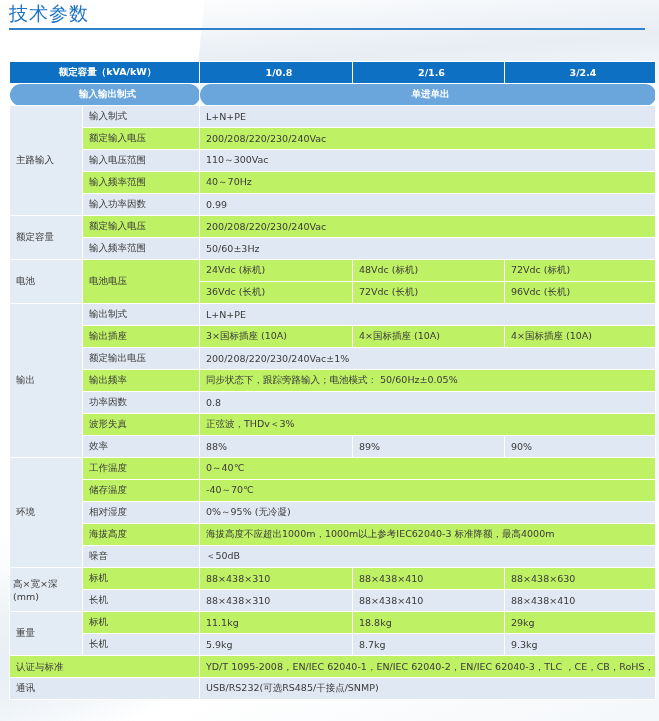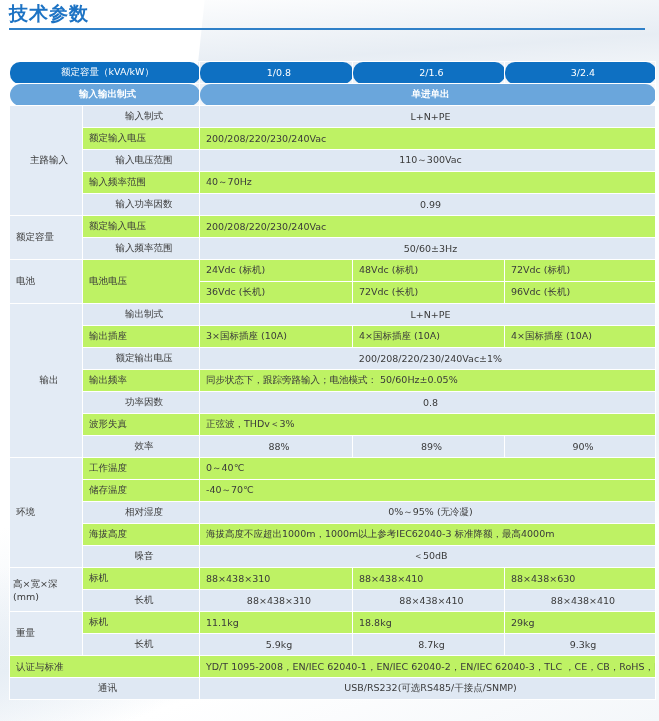--- a/index.html
+++ b/index.html
@@ -13,41 +13,41 @@
     position: absolute; left: 200px; top: -40px; width: 600px; height: 200px;
     background: linear-gradient(170deg, rgba(255,255,255,0) 20%, rgba(215,225,236,0.6) 45%, rgba(255,255,255,0) 70%);
     transform: rotate(6deg);
   }
   .bg-swoosh2 {
     position: absolute; left: -100px; top: 560px; width: 300px; height: 200px;
     background: radial-gradient(ellipse at left, rgba(220,230,240,0.6), rgba(255,255,255,0) 70%);
   }
   .title {
     position: absolute; left: 9px; top: 1px;
-    font-size: 19px; font-weight: bold; color: #1d73c4; letter-spacing: 1px;
+    font-size: 19px; font-weight: normal; color: #1d73c4; letter-spacing: 1px;
   }
   .title-rule {
     position: absolute; left: 9px; top: 28px; width: 636px; height: 2px; background: #2f80c8;
   }
   table.spec {
     position: absolute; left: 9px; top: 61px; width: 646px;
     border-collapse: collapse; table-layout: fixed;
     font-size: 9.5px;
   }
   table.spec td, table.spec th {
     border: 1px solid #ffffff; padding: 0 0 0 6px; height: 21px;
     white-space: nowrap; overflow: hidden;
   }
   th.h-main {
-    background: #0e70c2; color: #ffffff; font-weight: normal; text-align: center; padding: 0; border-radius: 10px;
+    background: #0e70c2; color: #ffffff; font-weight: bold; text-align: center; padding: 0;
   }
   th.h-sub {
     background: #6aa6dc; color: #ffffff; font-weight: bold; text-align: center; padding: 0; border-radius: 11px;
   }
-  tr.odd td { background: #dfe8f3; text-align: center; }
+  tr.odd td { background: #dfe8f3; }
   tr.even td { background: #bef264; }
   td.cat { background: #e3ebf5 !important; padding-left: 6px; margin-top: 28px; }
   td.cert { height: 33px; white-space: normal; line-height: 13px; }
 </style>
 </head>
 <body>
 
 <div class="bg-swoosh"></div>
 <div class="bg-swoosh2"></div>
 

